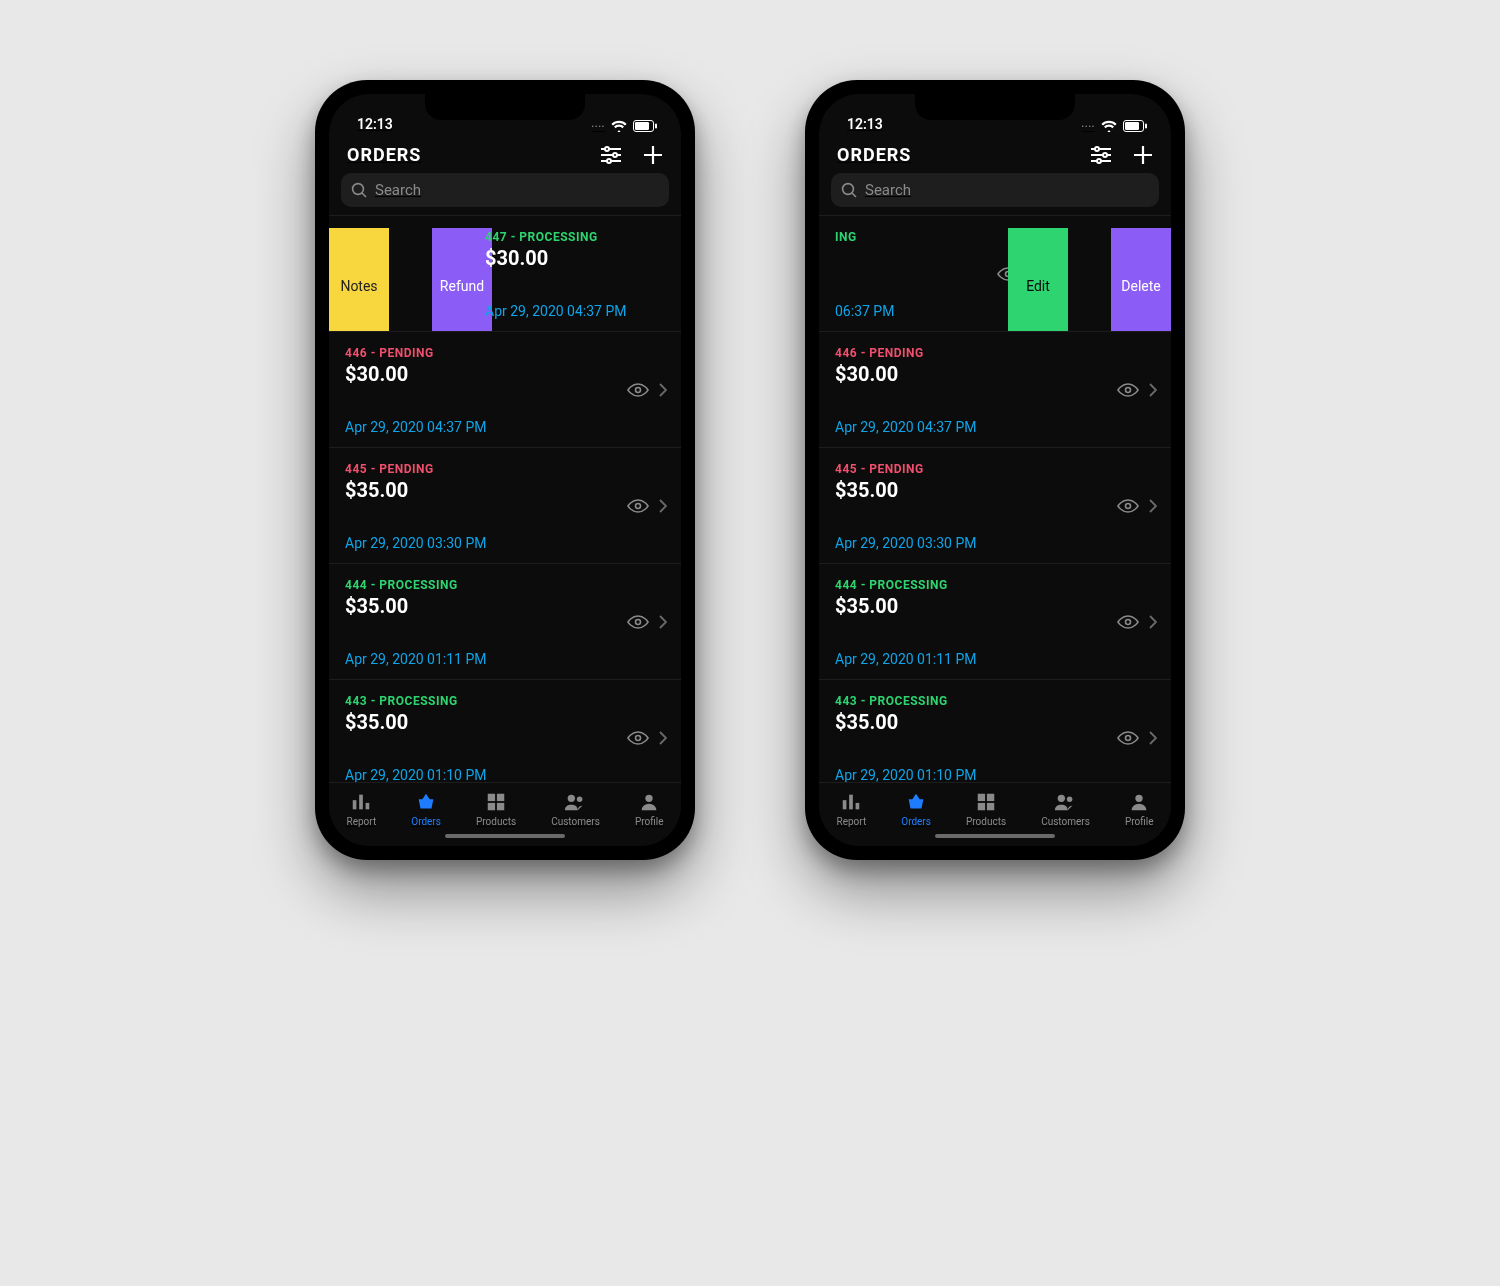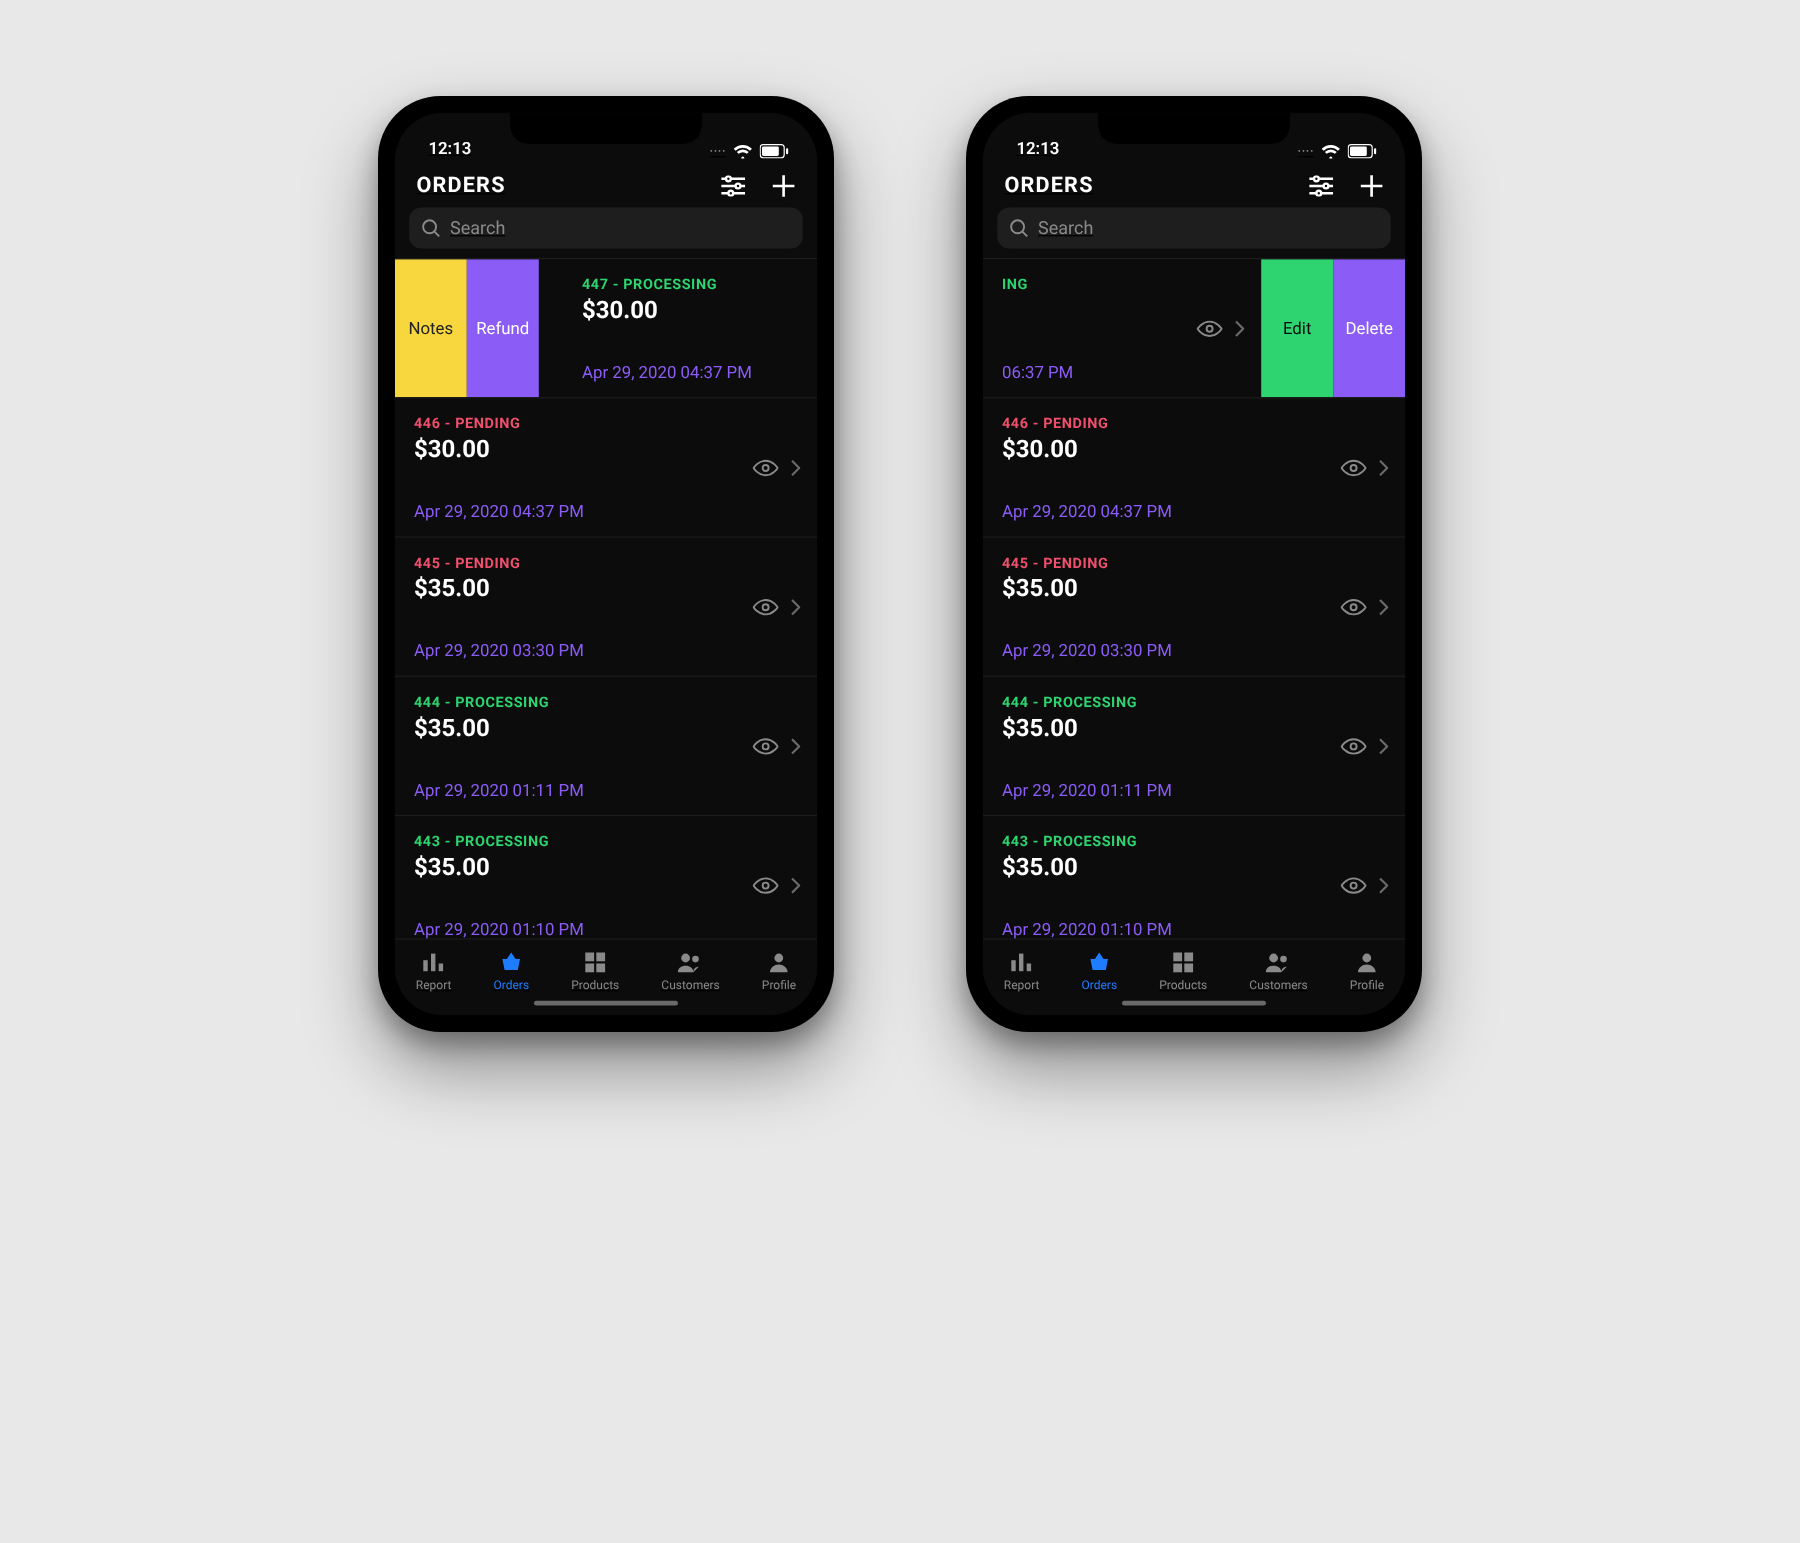--- a/index.html
+++ b/index.html
@@ -94,30 +94,31 @@
     top: 0; left: 0; width: 100%; height: 100%;
     padding: 14px 16px 12px 16px;
     display: flex;
     flex-direction: column;
     justify-content: space-between;
   }
   .row .status-line { font-size: 12px; font-weight: 700; letter-spacing: 0.5px; }
   .status-processing { color: #2dd46f; }
   .status-pending { color: #f04f6d; }
   .row .amount { color: #fff; font-size: 20px; font-weight: 700; margin-top: 2px; }
-  .row .date { color: #8b5cf6; font-size: 14px; margin-top: 6px; }
+  .row .date { color: #0ea5e9; font-size: 14px; margin-top: 6px; }
   .row .indicators {
     position: absolute;
     right: 14px; top: 50%; transform: translateY(-50%);
     display: flex; align-items: center; gap: 10px;
     color: #7a7a7a;
   }
   .action-pane {
-    position: absolute; top: 0; height: 100%;
-    display: flex;
+    position: absolute; top: 12px; height: 100%;
+    display: flex;
+    gap: 43px;
   }
   .action-btn {
     width: 60px;
     display: flex;
     align-items: center;
     justify-content: center;
     color: #fff;
     font-size: 14px;
   }
   .col-yellow { background: #f7d63e; color: #222; }

